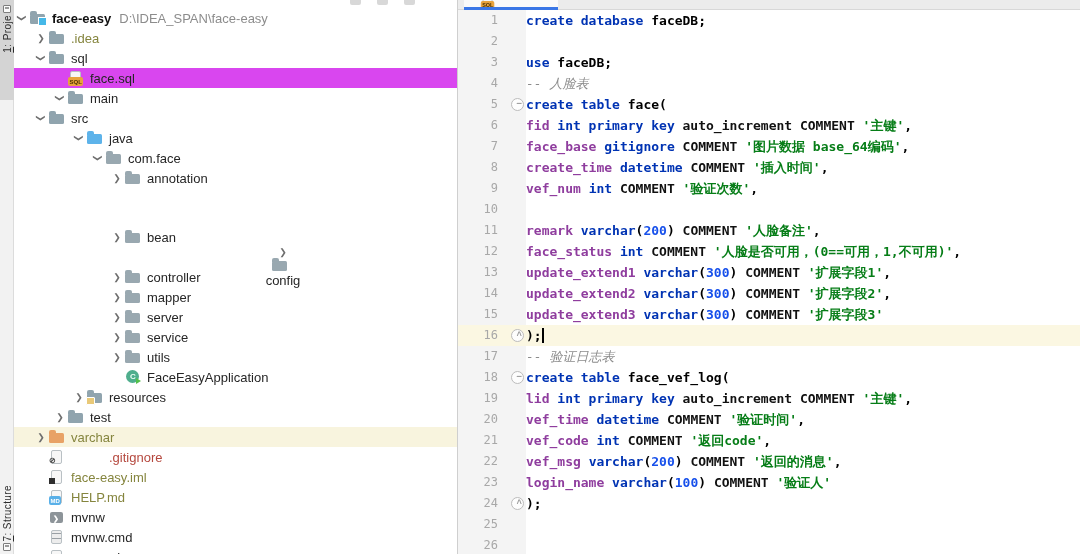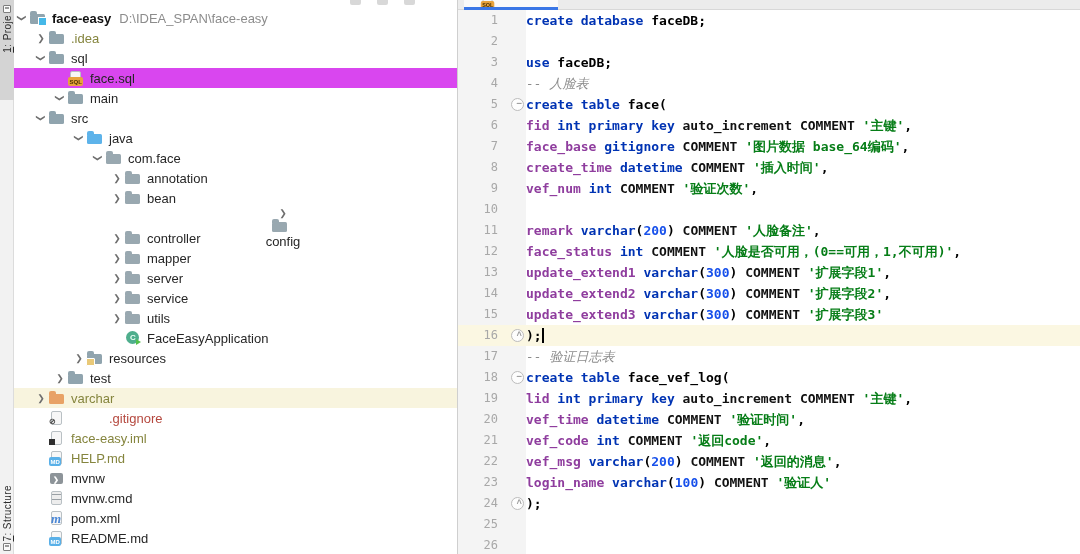--- a/index.html
+++ b/index.html
@@ -189,21 +189,21 @@
           </span>
           <span class="tlabel">com.face</span>
         </div>
         <div class="tree-row" style="padding-left: 95px;">
           <span class="chev collapsed"></span>
           <span class="ticon package">
             <span class="fshape"></span>
           </span>
           <span class="tlabel">annotation</span>
         </div>
-        <div class="tree-row" style="padding-left: 95px;">
+        <div class="tree-row" style="padding-left: 95px; margin-top: 39px;">
           <span class="chev collapsed"></span>
           <span class="ticon package">
             <span class="fshape"></span>
           </span>
           <span class="tlabel">bean</span>
         </div>
         <div class="tree-row" style="padding-left: 95px; flex-direction: column;">
           <span class="chev collapsed"></span>
           <span class="ticon package">
             <span class="fshape"></span>

